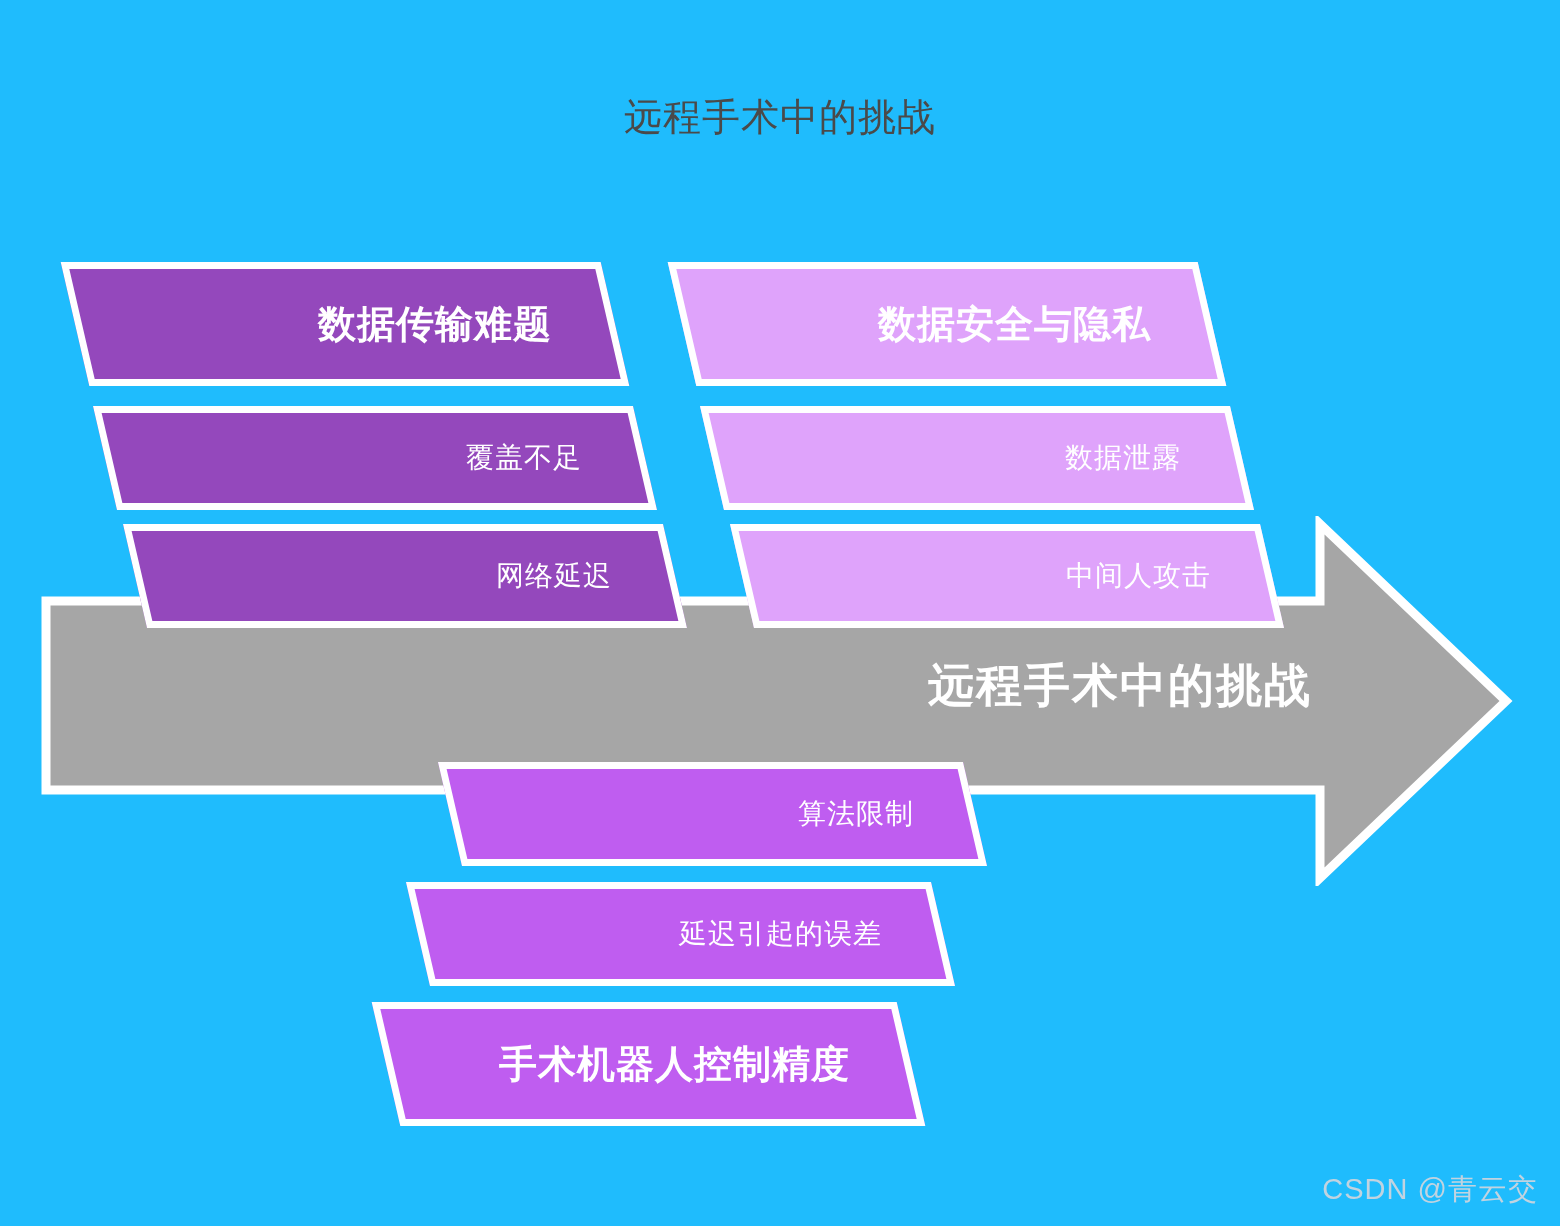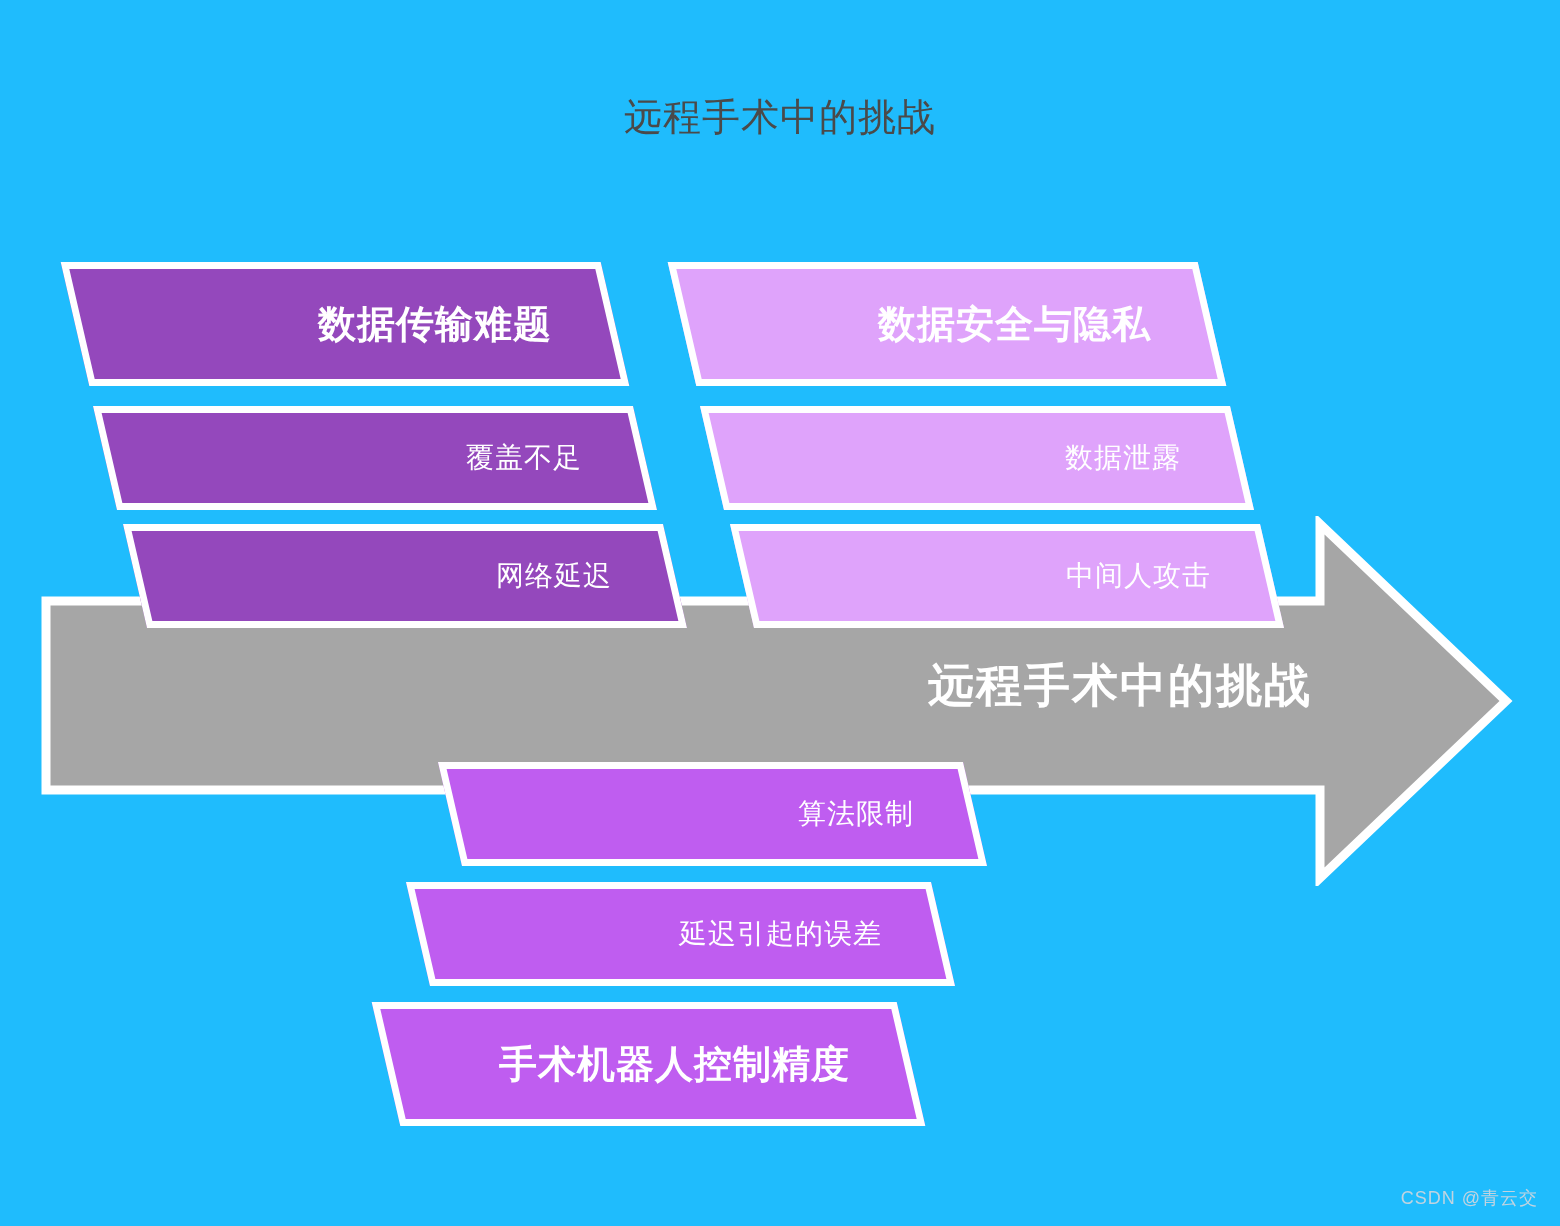--- a/index.html
+++ b/index.html
@@ -102,21 +102,21 @@
   
   #bar-c0 { left: 450px; top: 762px; width: 525px; height: 104px; z-index: 30; padding-right: 54px; }
   #bar-c1 { left: 418px; top: 882px; width: 525px; height: 104px; z-index: 30; padding-right: 54px; }
   #bar-c2 { left: 386px; top: 1002px; width: 525px; height: 124px; z-index: 30; padding-right: 54px; }
 
   
   #watermark {
     position: absolute;
     right: 22px;
     bottom: 16px;
-    font-size: 18px;
+    font-size: 29px;
     color: #cfd6de;
     opacity: 0.92;
     z-index: 60;
     letter-spacing: 1px;
     white-space: nowrap;
   }
 </style>
 </head>
 <body>
 

